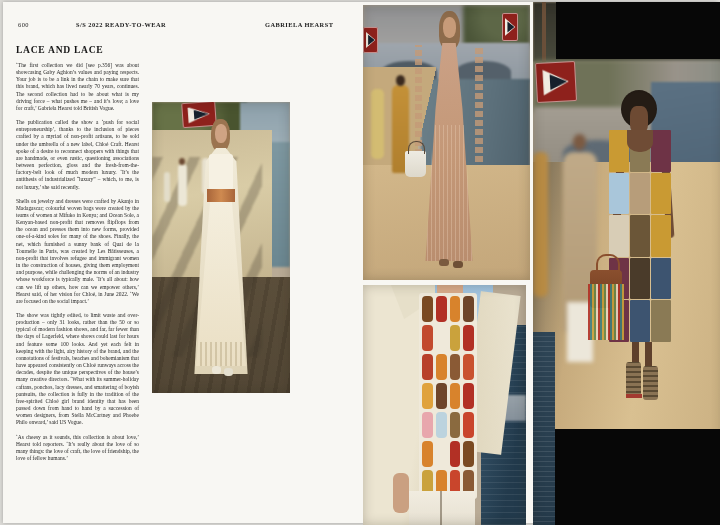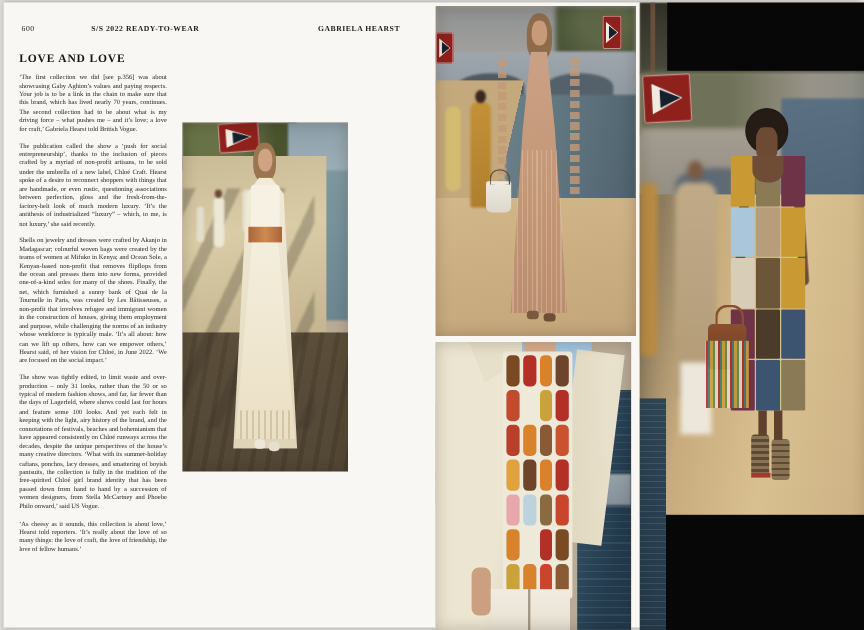--- a/index.html
+++ b/index.html
@@ -31,21 +31,21 @@
 </head>
 <body>
 
 <div class="spread">
  <div class="page">
 
   <div class="hdr" style="left:15px;font-weight:normal;">600</div>
   <div class="hdr" style="left:73px;">S/S 2022 READY-TO-WEAR</div>
   <div class="hdr" style="left:262px;">GABRIELA HEARST</div>
 
-  <div class="title">LOVE AND LOVE</div>
+  <div class="title">LACE AND LACE</div>
   <div class="copy">
     <p>‘The first collection we did [see p.356] was about showcasing Gaby Aghion’s values and paying respects. Your job is to be a link in the chain to make sure that this brand, which has lived nearly 70 years, continues. The second collection had to be about what is my driving force – what pushes me – and it’s love; a love for craft,’ Gabriela Hearst told British Vogue.</p>
     <p>The publication called the show a ‘push for social entrepreneurship’, thanks to the inclusion of pieces crafted by a myriad of non-profit artisans, to be sold under the umbrella of a new label, Chloé Craft. Hearst spoke of a desire to reconnect shoppers with things that are handmade, or even rustic, questioning associations between perfection, gloss and the fresh-from-the-factory-belt look of much modern luxury. ‘It’s the antithesis of industrialized “luxury” – which, to me, is not luxury,’ she said recently.</p>
     <p>Shells on jewelry and dresses were crafted by Akanjo in Madagascar; colourful woven bags were created by the teams of women at Mifuko in Kenya; and Ocean Sole, a Kenyan-based non-profit that removes flipflops from the ocean and presses them into new forms, provided one-of-a-kind soles for many of the shoes. Finally, the net, which furnished a sunny bank of Quai de la Tournelle in Paris, was created by Les Bâtisseuses, a non-profit that involves refugee and immigrant women in the construction of houses, giving them employment and purpose, while challenging the norms of an industry whose workforce is typically male. ‘It’s all about: how can we lift up others, how can we empower others,’ Hearst said, of her vision for Chloé, in June 2022. ‘We are focused on the social impact.’</p>
     <p>The show was tightly edited, to limit waste and over-production – only 31 looks, rather than the 50 or so typical of modern fashion shows, and far, far fewer than the days of Lagerfeld, where shows could last for hours and feature some 100 looks. And yet each felt in keeping with the light, airy history of the brand, and the connotations of festivals, beaches and bohemianism that have appeared consistently on Chloé runways across the decades, despite the unique perspectives of the house’s many creative directors. ‘What with its summer-holiday caftans, ponchos, lacy dresses, and smattering of boyish pantsuits, the collection is fully in the tradition of the free-spirited Chloé girl brand identity that has been passed down from hand to hand by a succession of women designers, from Stella McCartney and Phoebe Philo onward,’ said US Vogue.</p>
     <p>‘As cheesy as it sounds, this collection is about love,’ Hearst told reporters. ‘It’s really about the love of so many things: the love of craft, the love of friendship, the love of fellow humans.’</p>
   </div>
 
   <div class="ph" style="left:149px;top:100px;width:138px;height:291px;">
     <div class="abs b1" style="left:0;top:0;width:95px;height:40px;background:radial-gradient(circle at 30% 40%, #677247 0 30%, #49542f 70%);"></div>

